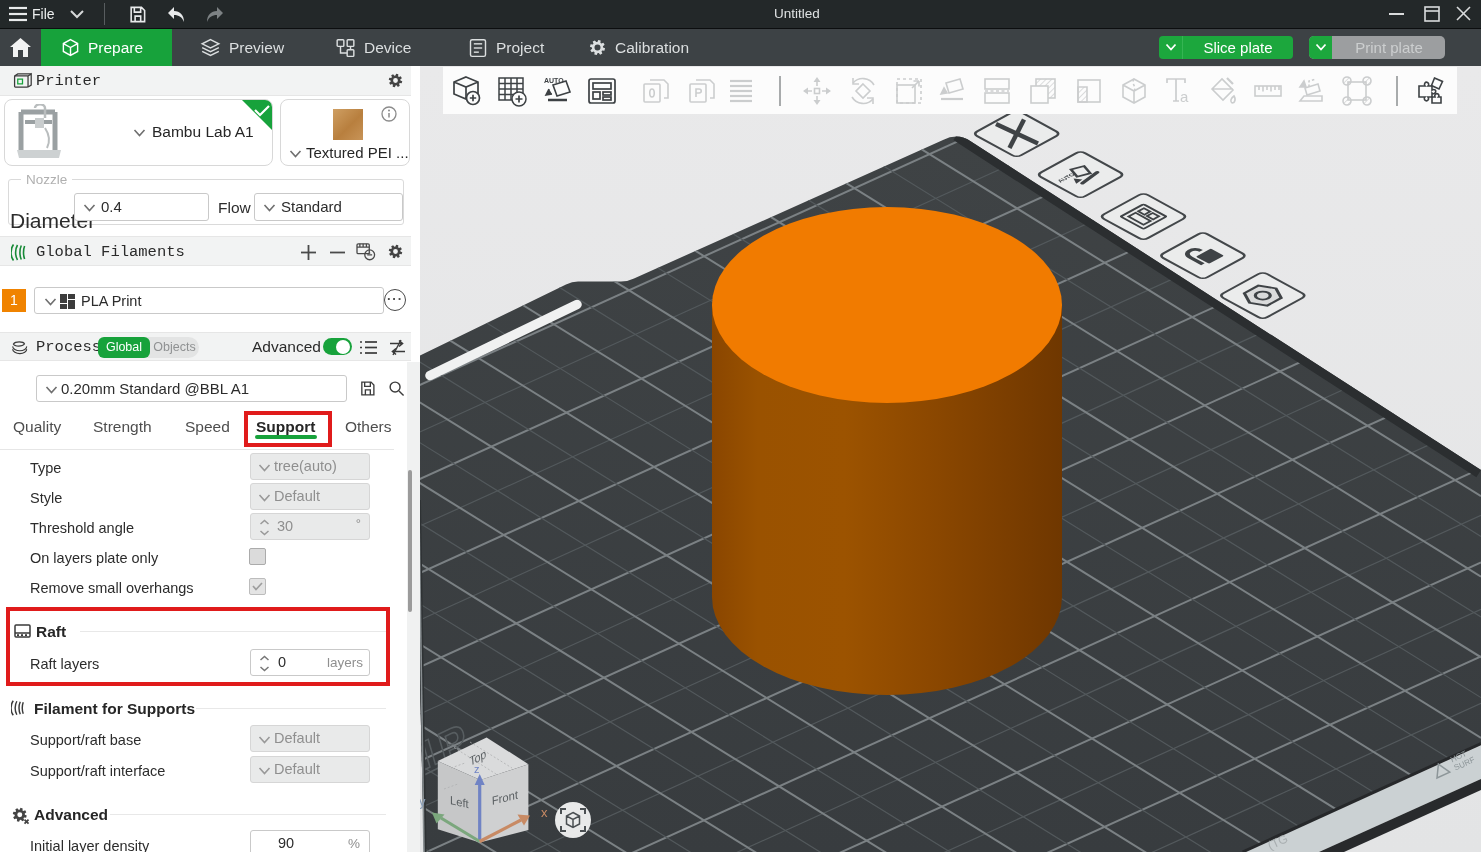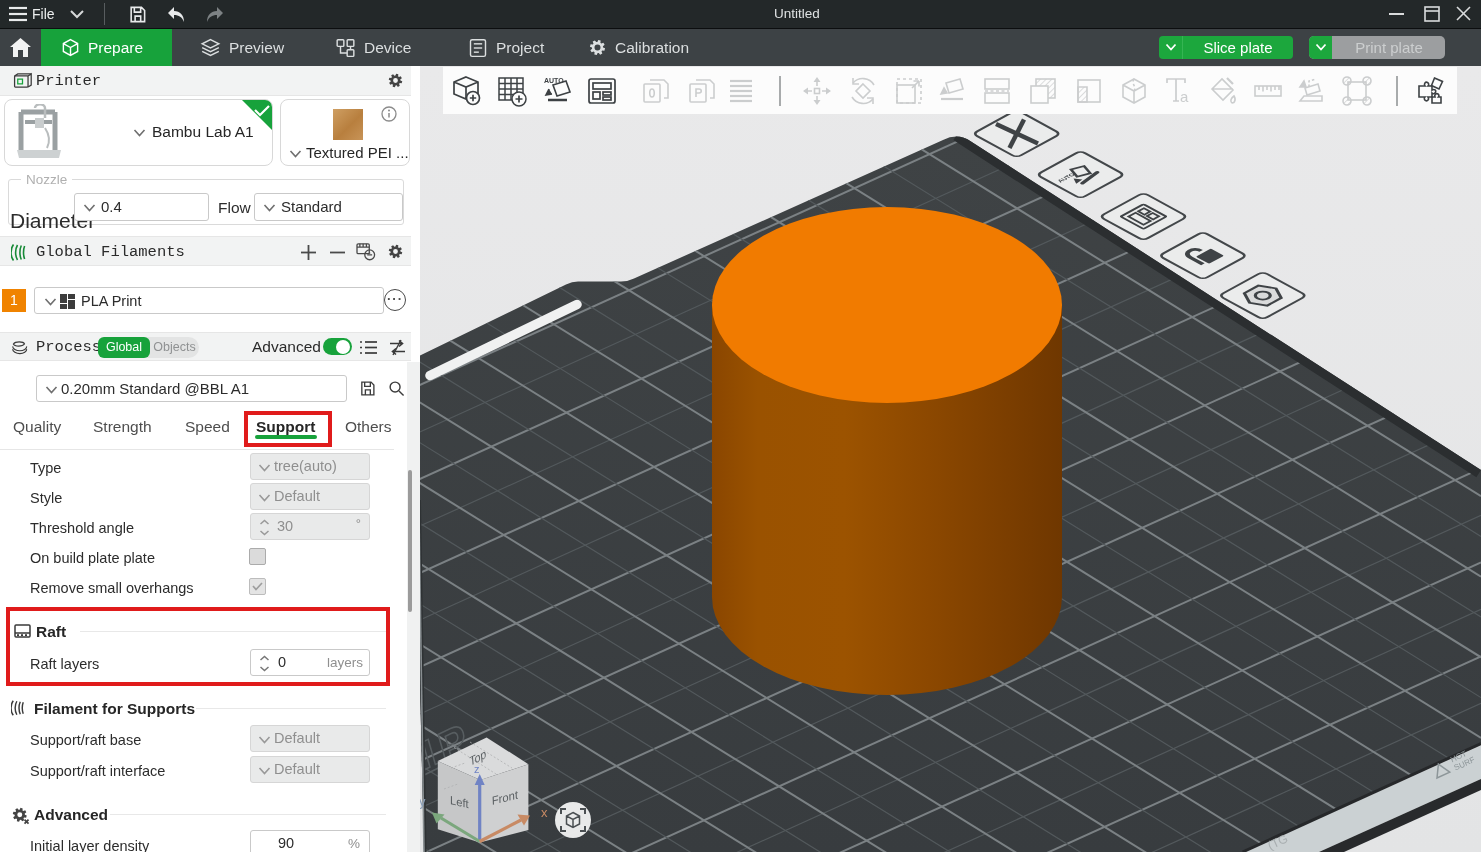--- a/index.html
+++ b/index.html
@@ -680,21 +680,21 @@
 <div class="ctl dis" style="left:250px;top:447px;width:120px;height:27px">
   <svg style="position:absolute;left:8px;top:5px" width="11" height="17" viewBox="0 0 11 17">
           <g fill="none" stroke="#999" stroke-width="1.5">
             <path d="M1.5 5 L5.5 1.5 L9.5 5"></path>
             <path d="M1.5 12 L5.5 15.5 L9.5 12"></path>
           </g>
         </svg>
   <span style="position:absolute;left:26px;top:4px;font-size:14.5px">30</span>
   <span style="position:absolute;right:8px;top:2px;font-size:13px">°</span>
 </div>
-<div class="lbl" style="top:484px">On build plate plate</div>
+<div class="lbl" style="top:484px">On layers plate only</div>
 <div class="abs" style="left:249px;top:482px;width:17px;height:17px;background:#dbdbdb;border:1px solid #ababab;border-radius:2px"></div>
 <div class="lbl" style="top:514px">Remove small overhangs</div>
 <div class="abs" style="left:249px;top:512px;width:17px;height:17px;background:#e4e4e4;border:1px solid #bcbcbc;border-radius:2px">
   <svg style="position:absolute;left:2px;top:3px" width="11" height="9" viewBox="0 0 11 9">
           <path d="M1 4 L4 7.5 L10 1" fill="none" stroke="#9e9e9e" stroke-width="1.7"></path>
         </svg>
 </div>
 
 <div class="abs" style="left:6px;top:541px;width:384px;height:79px;border:4px solid #e01b1b"></div>
 <svg class="abs" style="left:14px;top:558px" width="17" height="14" viewBox="0 0 17 14">

